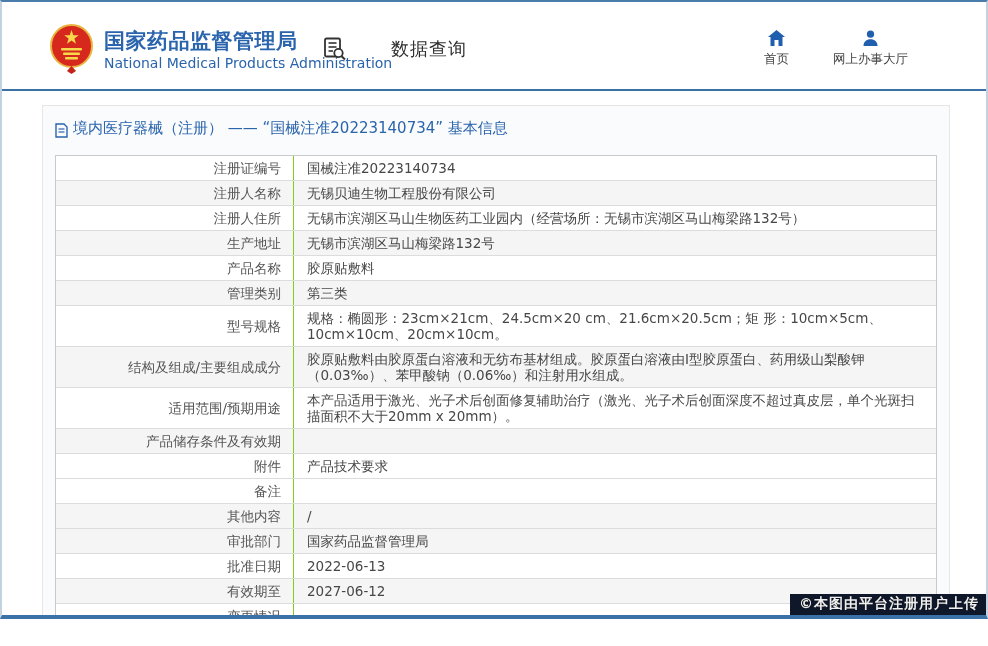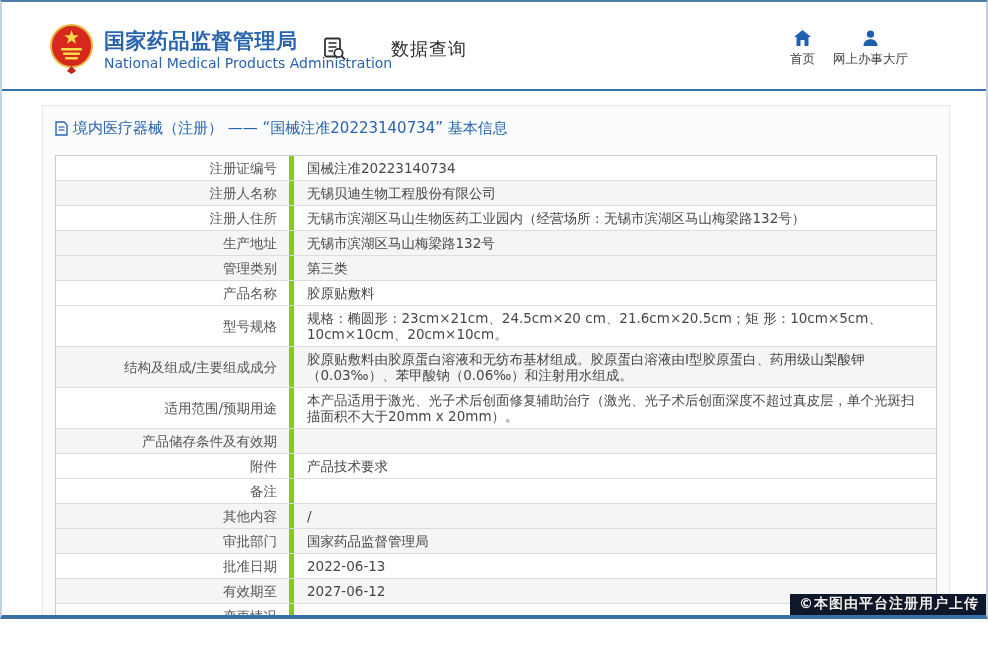--- a/index.html
+++ b/index.html
@@ -15,43 +15,43 @@
     position:relative; height:89px; background:#fff;
     border-bottom:2px solid #3a72a8;
   }
   .logo-wrap { position:absolute; left:48px; top:22px; display:flex; align-items:flex-start; }
   .emblem { width:43px; height:50px; flex:0 0 auto; }
   .org { margin-left:11px; padding-top:4px; }
   .org-cn { color:#2a64ad; font-size:21px; font-weight:bold; letter-spacing:0.5px; line-height:26px; }
   .org-en { color:#2a64ad; font-size:14px; line-height:15px; margin-top:2px; }
   .dq { position:absolute; left:320px; top:34px; display:flex; align-items:flex-end; cursor:pointer;gap:39px; }
   .dq-label { margin-left:5px; color:#2d2d2d; font-size:18px; font-weight:500; letter-spacing:1px; }
-  .top-nav { position:absolute; right:78px; top:28px; display:flex; gap:18px; }
+  .top-nav { position:absolute; right:78px; top:28px; display:flex; gap:44px; }
   .nav-item { display:flex; flex-direction:column; align-items:center; cursor:pointer; }
   .nav-item .nav-label { margin-top:5px; color:#444; font-size:12.5px; white-space:nowrap; }
   
   .card {
     position:absolute; left:40px; top:103px; width:908px; height:518px;
     background:#fafbfc; border:1px solid #e6e6e6;
   }
   .breadcrumb {
-    display:flex; align-items:center; padding:13px 12px 12px 12px;
+    display:flex; align-items:flex-end; padding:13px 12px 12px 12px;
     color:#2a64ad; font-size:15px; white-space:nowrap;
   }
   .breadcrumb svg { margin-right:5px; flex:0 0 auto; }
   
   .info-table {
     margin:5px 12px 0 12px; border:1px solid #c9c9c9; background:#fff;
   }
   .trow { display:flex; border-bottom:1px solid #dcdcdc; background:#fff; font-size:13.5px; line-height:16px; color:#555; }
   .trow.alt { background:#f5f5f5; }
   .trow:last-child { border-bottom:none; }
   .tlabel {
     flex:0 0 238px; text-align:right; padding:4px 12px;
-    border-right:5px solid #84cc16; color:#555;
+    border-right:1px solid #84cc16; color:#555;
     display:flex; justify-content:flex-end; align-items:center; gap:3px;
   }
   .tvalue { flex:1; padding:4px 12px 4px 13px; color:#474747; }
   .tvalue a { color:#3e8ddd; text-decoration:none; }
   .bulb { position:relative; display:inline-block; width:9px; height:9px; background:#1c1c1c; border-radius:50%; margin-right:1px; }
   .bulb::after { content:''; position:absolute; left:-1px; bottom:-3px; width:3px; height:5px; background:#1c1c1c; transform:rotate(38deg); border-radius:1px; }
   
   .watermark {
     position:absolute; right:0; bottom:0; background:#0f172a; color:#efefef;
     font-size:14px; font-weight:bold; padding:1px 7px 2px 9px; letter-spacing:1px;
@@ -128,27 +128,27 @@
             <div class="tvalue">无锡贝迪生物工程股份有限公司</div>
           </div>
           <div class="trow">
             <div class="tlabel">注册人住所</div>
             <div class="tvalue">无锡市滨湖区马山生物医药工业园内（经营场所：无锡市滨湖区马山梅梁路132号）</div>
           </div>
           <div class="trow alt">
             <div class="tlabel">生产地址</div>
             <div class="tvalue">无锡市滨湖区马山梅梁路132号</div>
           </div>
+          <div class="trow">
+            <div class="tlabel">产品名称</div>
+            <div class="tvalue">胶原贴敷料</div>
+          </div>
           <div class="trow alt">
             <div class="tlabel">管理类别</div>
             <div class="tvalue">第三类</div>
-          </div>
-          <div class="trow">
-            <div class="tlabel">产品名称</div>
-            <div class="tvalue">胶原贴敷料</div>
           </div>
           <div class="trow">
             <div class="tlabel">型号规格</div>
             <div class="tvalue">规格：椭圆形：23cm×21cm、24.5cm×20 cm、21.6cm×20.5cm；矩 形：10cm×5cm、10cm×10cm、20cm×10cm。</div>
           </div>
           <div class="trow alt">
             <div class="tlabel">结构及组成/主要组成成分</div>
             <div class="tvalue">胶原贴敷料由胶原蛋白溶液和无纺布基材组成。胶原蛋白溶液由I型胶原蛋白、药用级山梨酸钾（0.03‰）、苯甲酸钠（0.06‰）和注射用水组成。</div>
           </div>
           <div class="trow">

